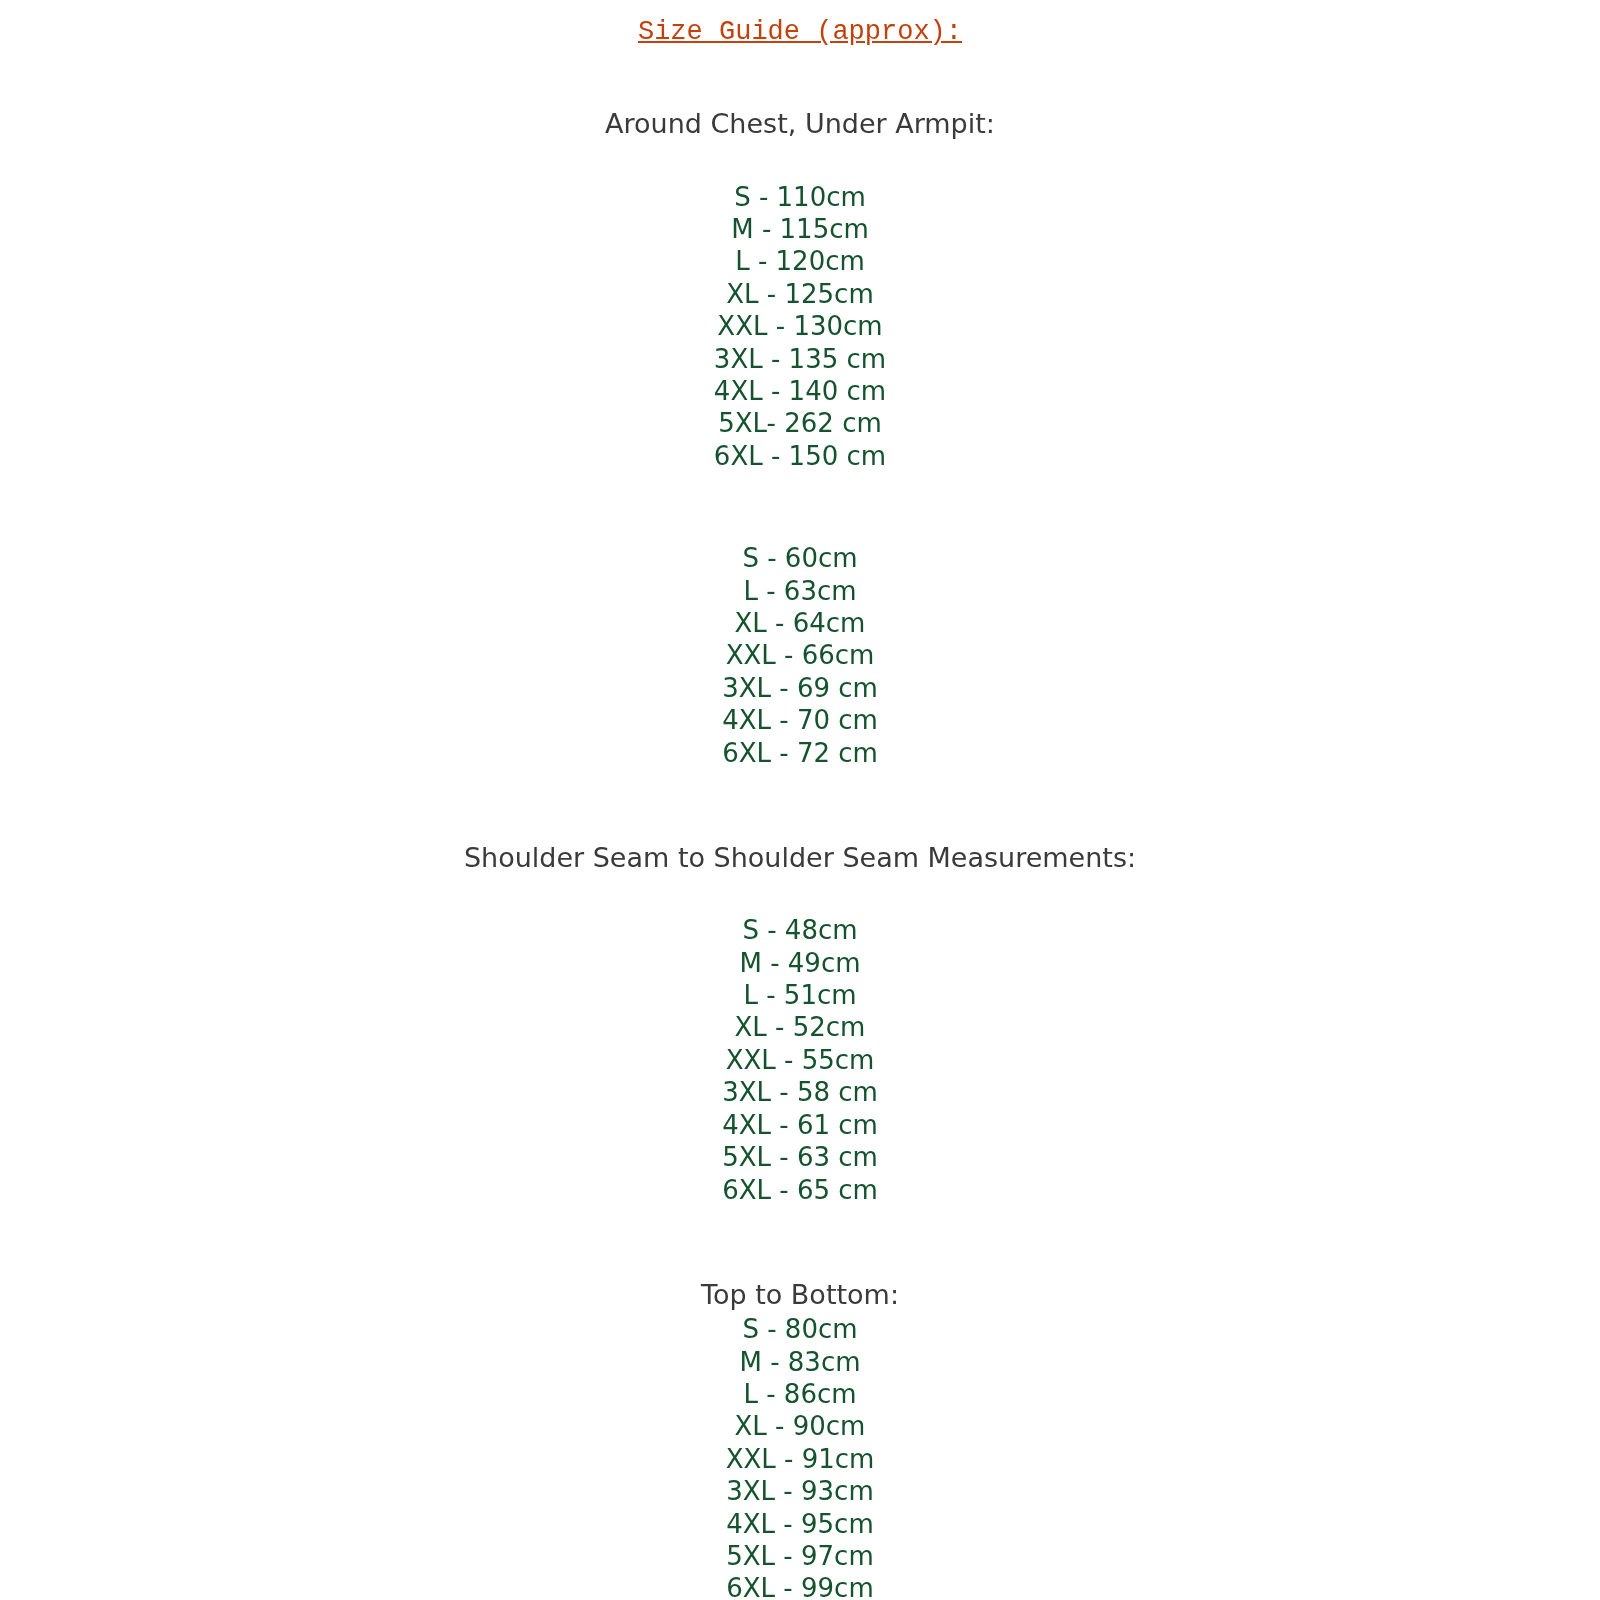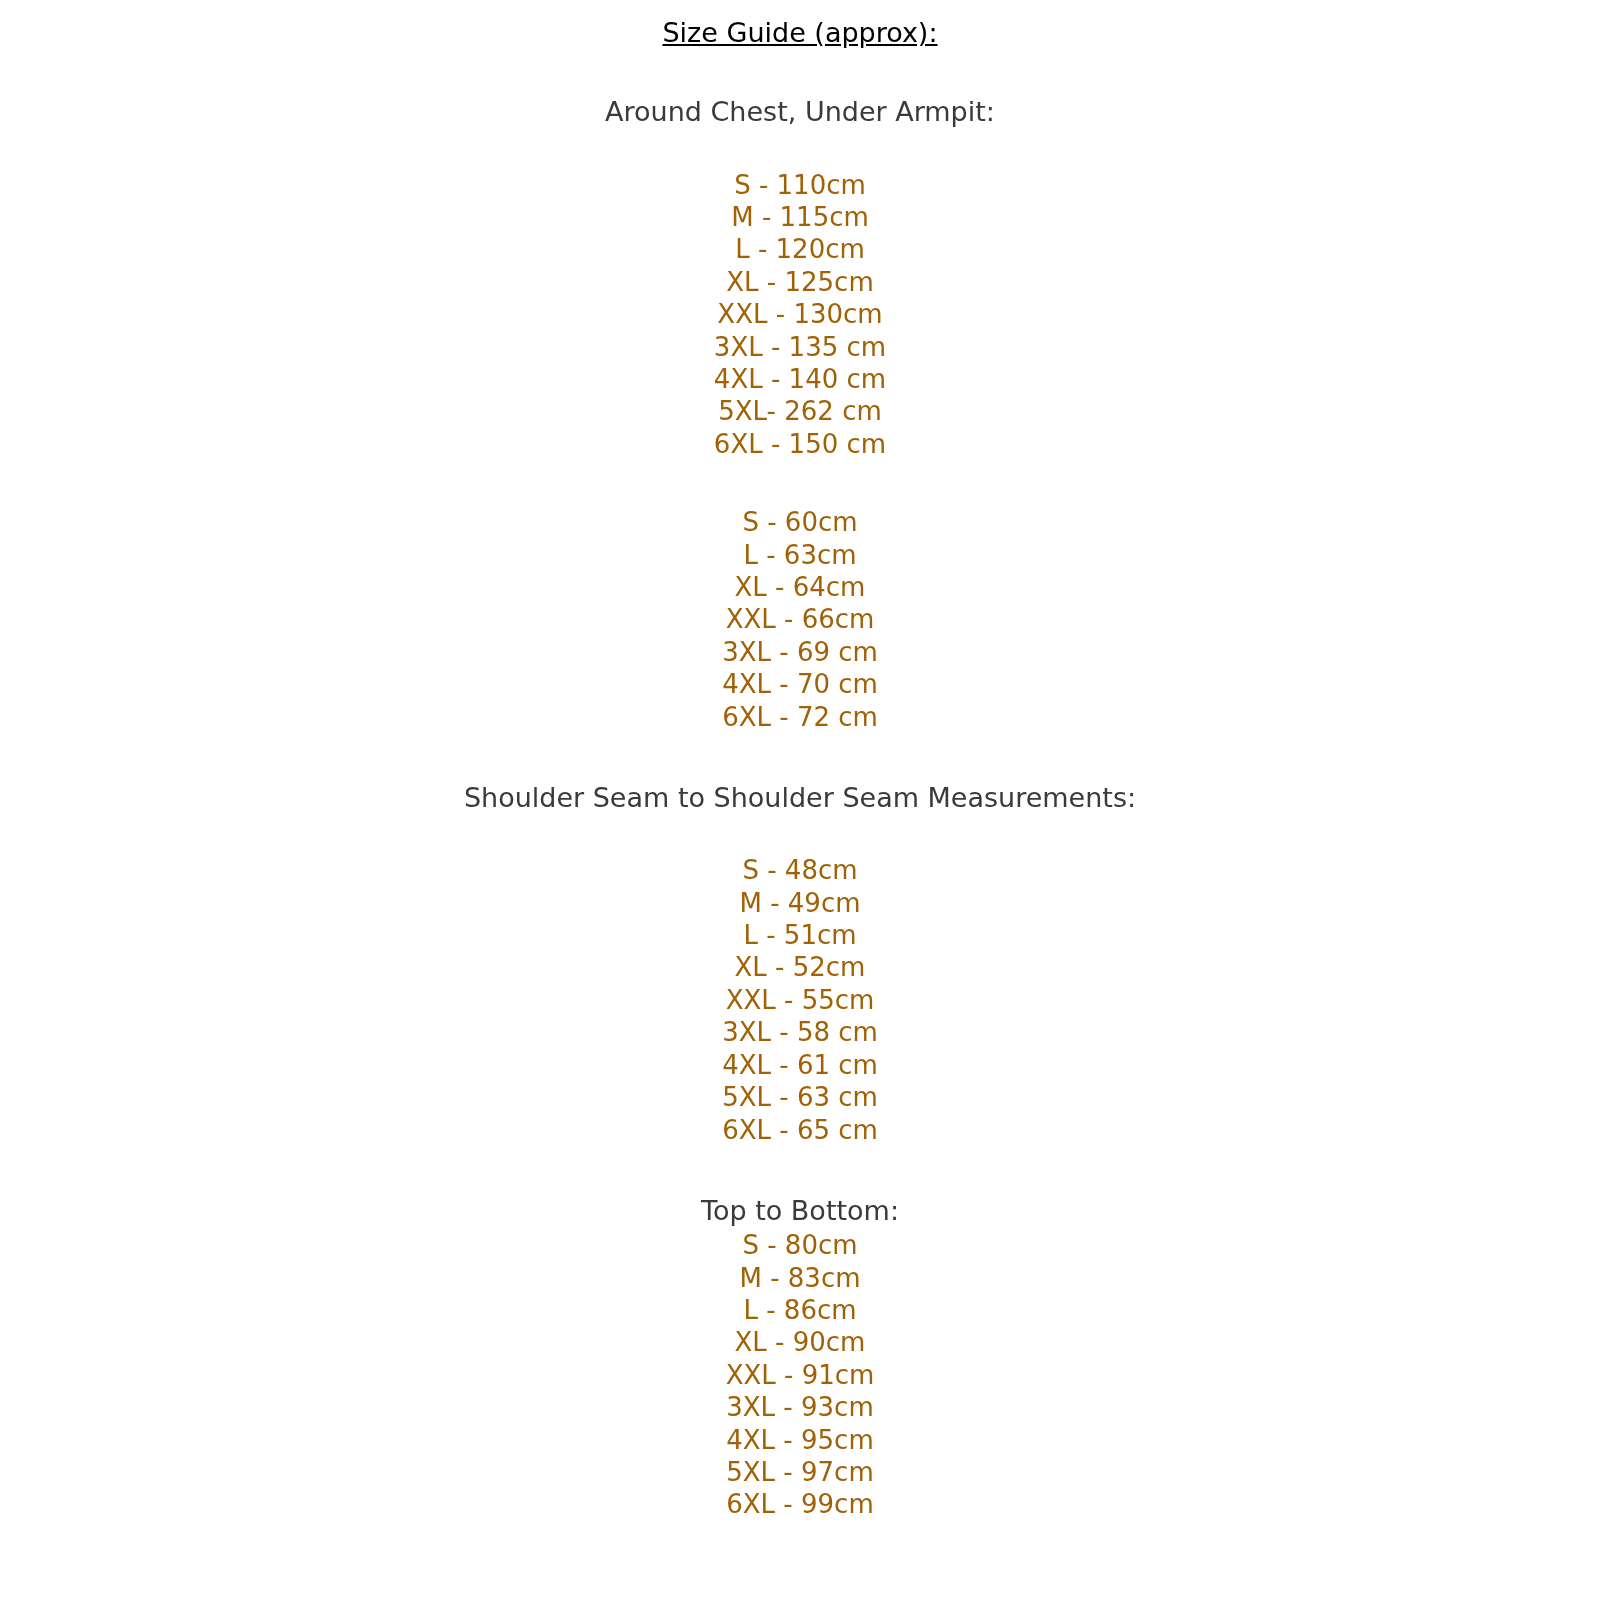--- a/index.html
+++ b/index.html
@@ -18,36 +18,37 @@
     width: 1600px;
     box-sizing: border-box;
     padding: 14px 0 0 0;
     text-align: center;
   }
   .title {
     font-size: 27px;
     text-decoration: underline;
     line-height: 1.38;
     margin: 0 0 0 0;
-    color: #000000;
+    color: #c2410c;
+    font-family: Liberation Mono, monospace;
   }
   .spacer-lg { height: 38px; }
   .section-heading {
     font-size: 27px;
     line-height: 1.38;
     color: #3a3a3a;
     margin: 0;
   }
   .row {
     font-size: 26px;
     line-height: 32.4px;
-    color: #a16207;
+    color: #14532d;
     white-space: pre;
   }
-  .block { margin: 4px; }
+  .block { margin: 16px; }
 </style>
 </head>
 <body>
 
 <div class="page">
 
   <div class="title">Size Guide (approx):</div>
 
   <div class="spacer-lg"></div>
 

